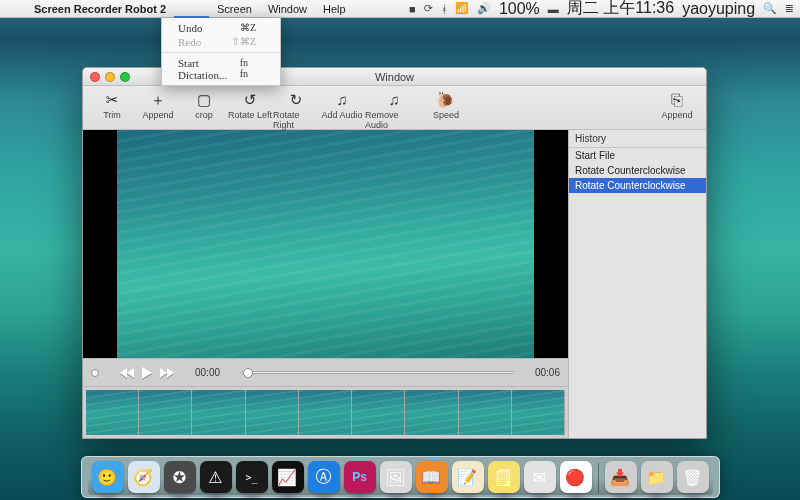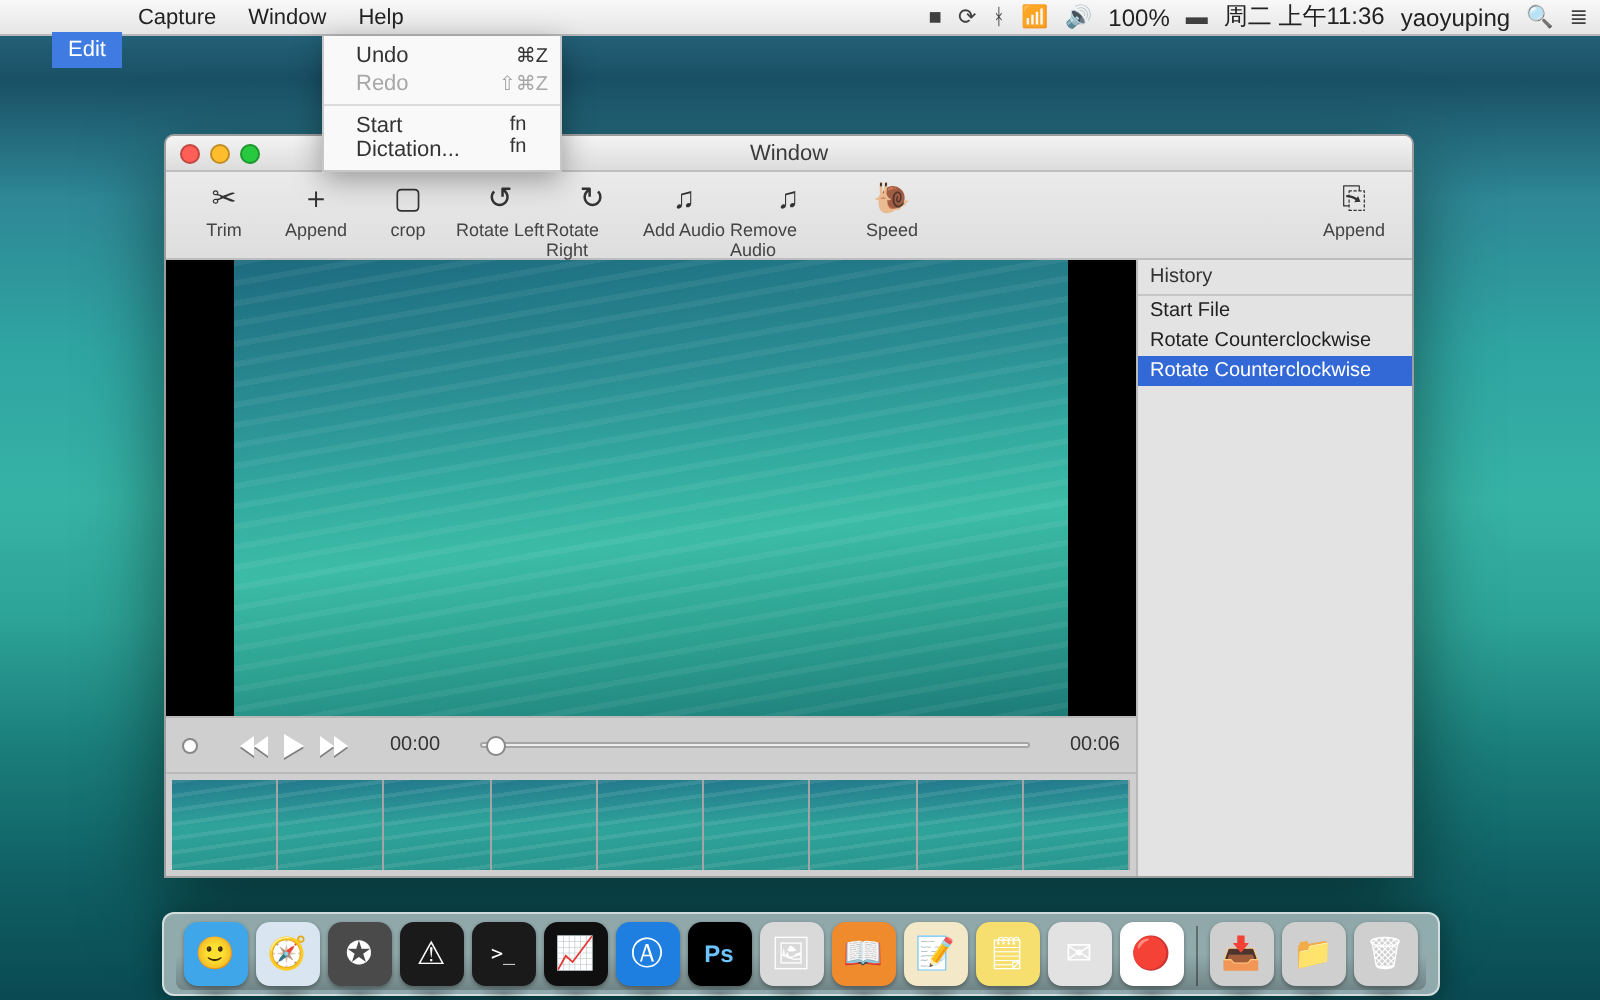--- a/index.html
+++ b/index.html
@@ -18,30 +18,30 @@
       border-bottom: 1px solid #b8b8b8;
       display: flex; align-items: center; z-index: 50;
       color:#222;
     }
     .apple-logo { width: 26px; text-align: center; font-size: 13px; line-height: 18px; }
     .app-name { font-weight: bold; padding: 0 8px; line-height: 18px; }
     .menu-item { padding: 0 8px; line-height: 18px; cursor: default; }
     .menu-item.highlight { background: #3f7be0; color: #fff; margin-top: 33px; }
     .menubar-right { margin-left: auto; display: flex; align-items: center; height: 18px; padding-right: 6px; gap: 8px; }
     .status-icon { font-size: 11px; opacity: .85; }
-    .menutext { font-size: 12px; }
+    .menutext { font-size: 16px; }
 
     
     .dropdown {
       position: absolute; top: 18px; left: 161px; width: 120px;
       background: #f9f9f9; border: 1px solid #c7c7c7; border-top: none;
       box-shadow: 0 4px 14px rgba(0,0,0,.35);
       z-index: 60; padding: 3px 0;
     }
-    .dd-item { display:flex; padding: 1px 6px 1px 16px; font-size:11px; color:#333; }
+    .dd-item { display:flex; padding: 1px 24px 1px 16px; font-size:11px; color:#333;font-family:Liberation Serif, serif; }
     .dd-item.disabled { color:#a7a7a7; }
     .dd-item .sc { margin-left:auto; font-size:10px; }
     .dd-sep { border-top:1px solid #dcdcdc; margin:3px 0; }
 
     
     .app-window {
       position: absolute; left: 82px; top: 67px; width: 625px; height: 372px;
       background: #e7e7e7; border: 1px solid #9d9d9d; border-radius: 5px 5px 0 0;
       box-shadow: 0 14px 40px rgba(0,0,0,.5);
       display:flex; flex-direction:column; overflow:hidden; z-index:20;
@@ -88,22 +88,23 @@
     .dock:before { content:""; position:absolute; left:6px; right:6px; bottom:2px; height:18px; background:linear-gradient(rgba(0,0,0,0),rgba(0,0,0,.22)); border-radius:4px; pointer-events:none;}
     .di { width:32px; height:32px; border-radius:7px; display:flex; align-items:center; justify-content:center; font-size:16px; color:#fff; position:relative; box-shadow:0 1px 2px rgba(0,0,0,.35);}
     .di:after { content:""; position:absolute; left:3px; right:3px; bottom:-8px; height:8px; border-radius:50%; background:radial-gradient(rgba(0,0,0,.25),rgba(0,0,0,0) 70%);}
     .dsep { width:1px; height:30px; background:rgba(0,0,0,.35); margin:0 2px;}
   </style>
 </head>
 <body>
 
 <div class="menubar">
   <div class="apple-logo"></div>
+  <div class="app-name">Screen Recorder Robot 2</div>
   <div class="menu-item highlight">Edit</div>
-    <div class="menu-item">Capture</div>
+    <div class="menu-item">Screen</div>
     <div class="menu-item">Window</div>
     <div class="menu-item">Help</div>
   <div class="menubar-right">
     <span class="status-icon">■</span>
     <span class="status-icon">⟳</span>
     <span class="status-icon">ᚼ</span>
     <span class="status-icon">📶</span>
     <span class="status-icon">🔊</span>
     <span class="menutext">100%</span>
     <span class="status-icon">▬</span>
@@ -238,21 +239,21 @@
 
 <div class="dock-wrap">
   <div class="dock" id="dock">
       <div class="di" style="background: rgb(63, 166, 234);">🙂</div>
       <div class="di" style="background: rgb(217, 229, 240);">🧭</div>
       <div class="di" style="background: rgb(74, 74, 74);">✪</div>
       <div class="di" style="background: rgb(26, 26, 26);">⚠︎</div>
       <div class="di" style="background: rgb(26, 26, 26); font-size: 10px; font-family: monospace;">&gt;_</div>
       <div class="di" style="background: rgb(15, 15, 15);">📈</div>
       <div class="di" style="background: rgb(31, 127, 224);">Ⓐ</div>
-      <div class="di" style="background: #000000; font-size: 12px; font-weight: bold; color: rgb(108, 196, 255);">Ps</div>
+      <div class="di" style="background: #be185d; font-size: 12px; font-weight: bold; color: rgb(108, 196, 255);">Ps</div>
       <div class="di" style="background: rgb(217, 217, 217);">🖼</div>
       <div class="di" style="background: rgb(239, 139, 44);">📖</div>
       <div class="di" style="background: rgb(243, 232, 199);">📝</div>
       <div class="di" style="background: rgb(246, 223, 110);">🗒</div>
       <div class="di" style="background: rgb(226, 226, 226);">✉︎</div>
       <div class="di" style="background: rgb(255, 255, 255);">🔴</div>
       <div class="dsep"></div>
       <div class="di" style="background: rgb(207, 207, 207);">📥</div>
       <div class="di" style="background: rgb(207, 207, 207);">📁</div>
       <div class="di" style="background: rgb(207, 207, 207);">🗑</div>

